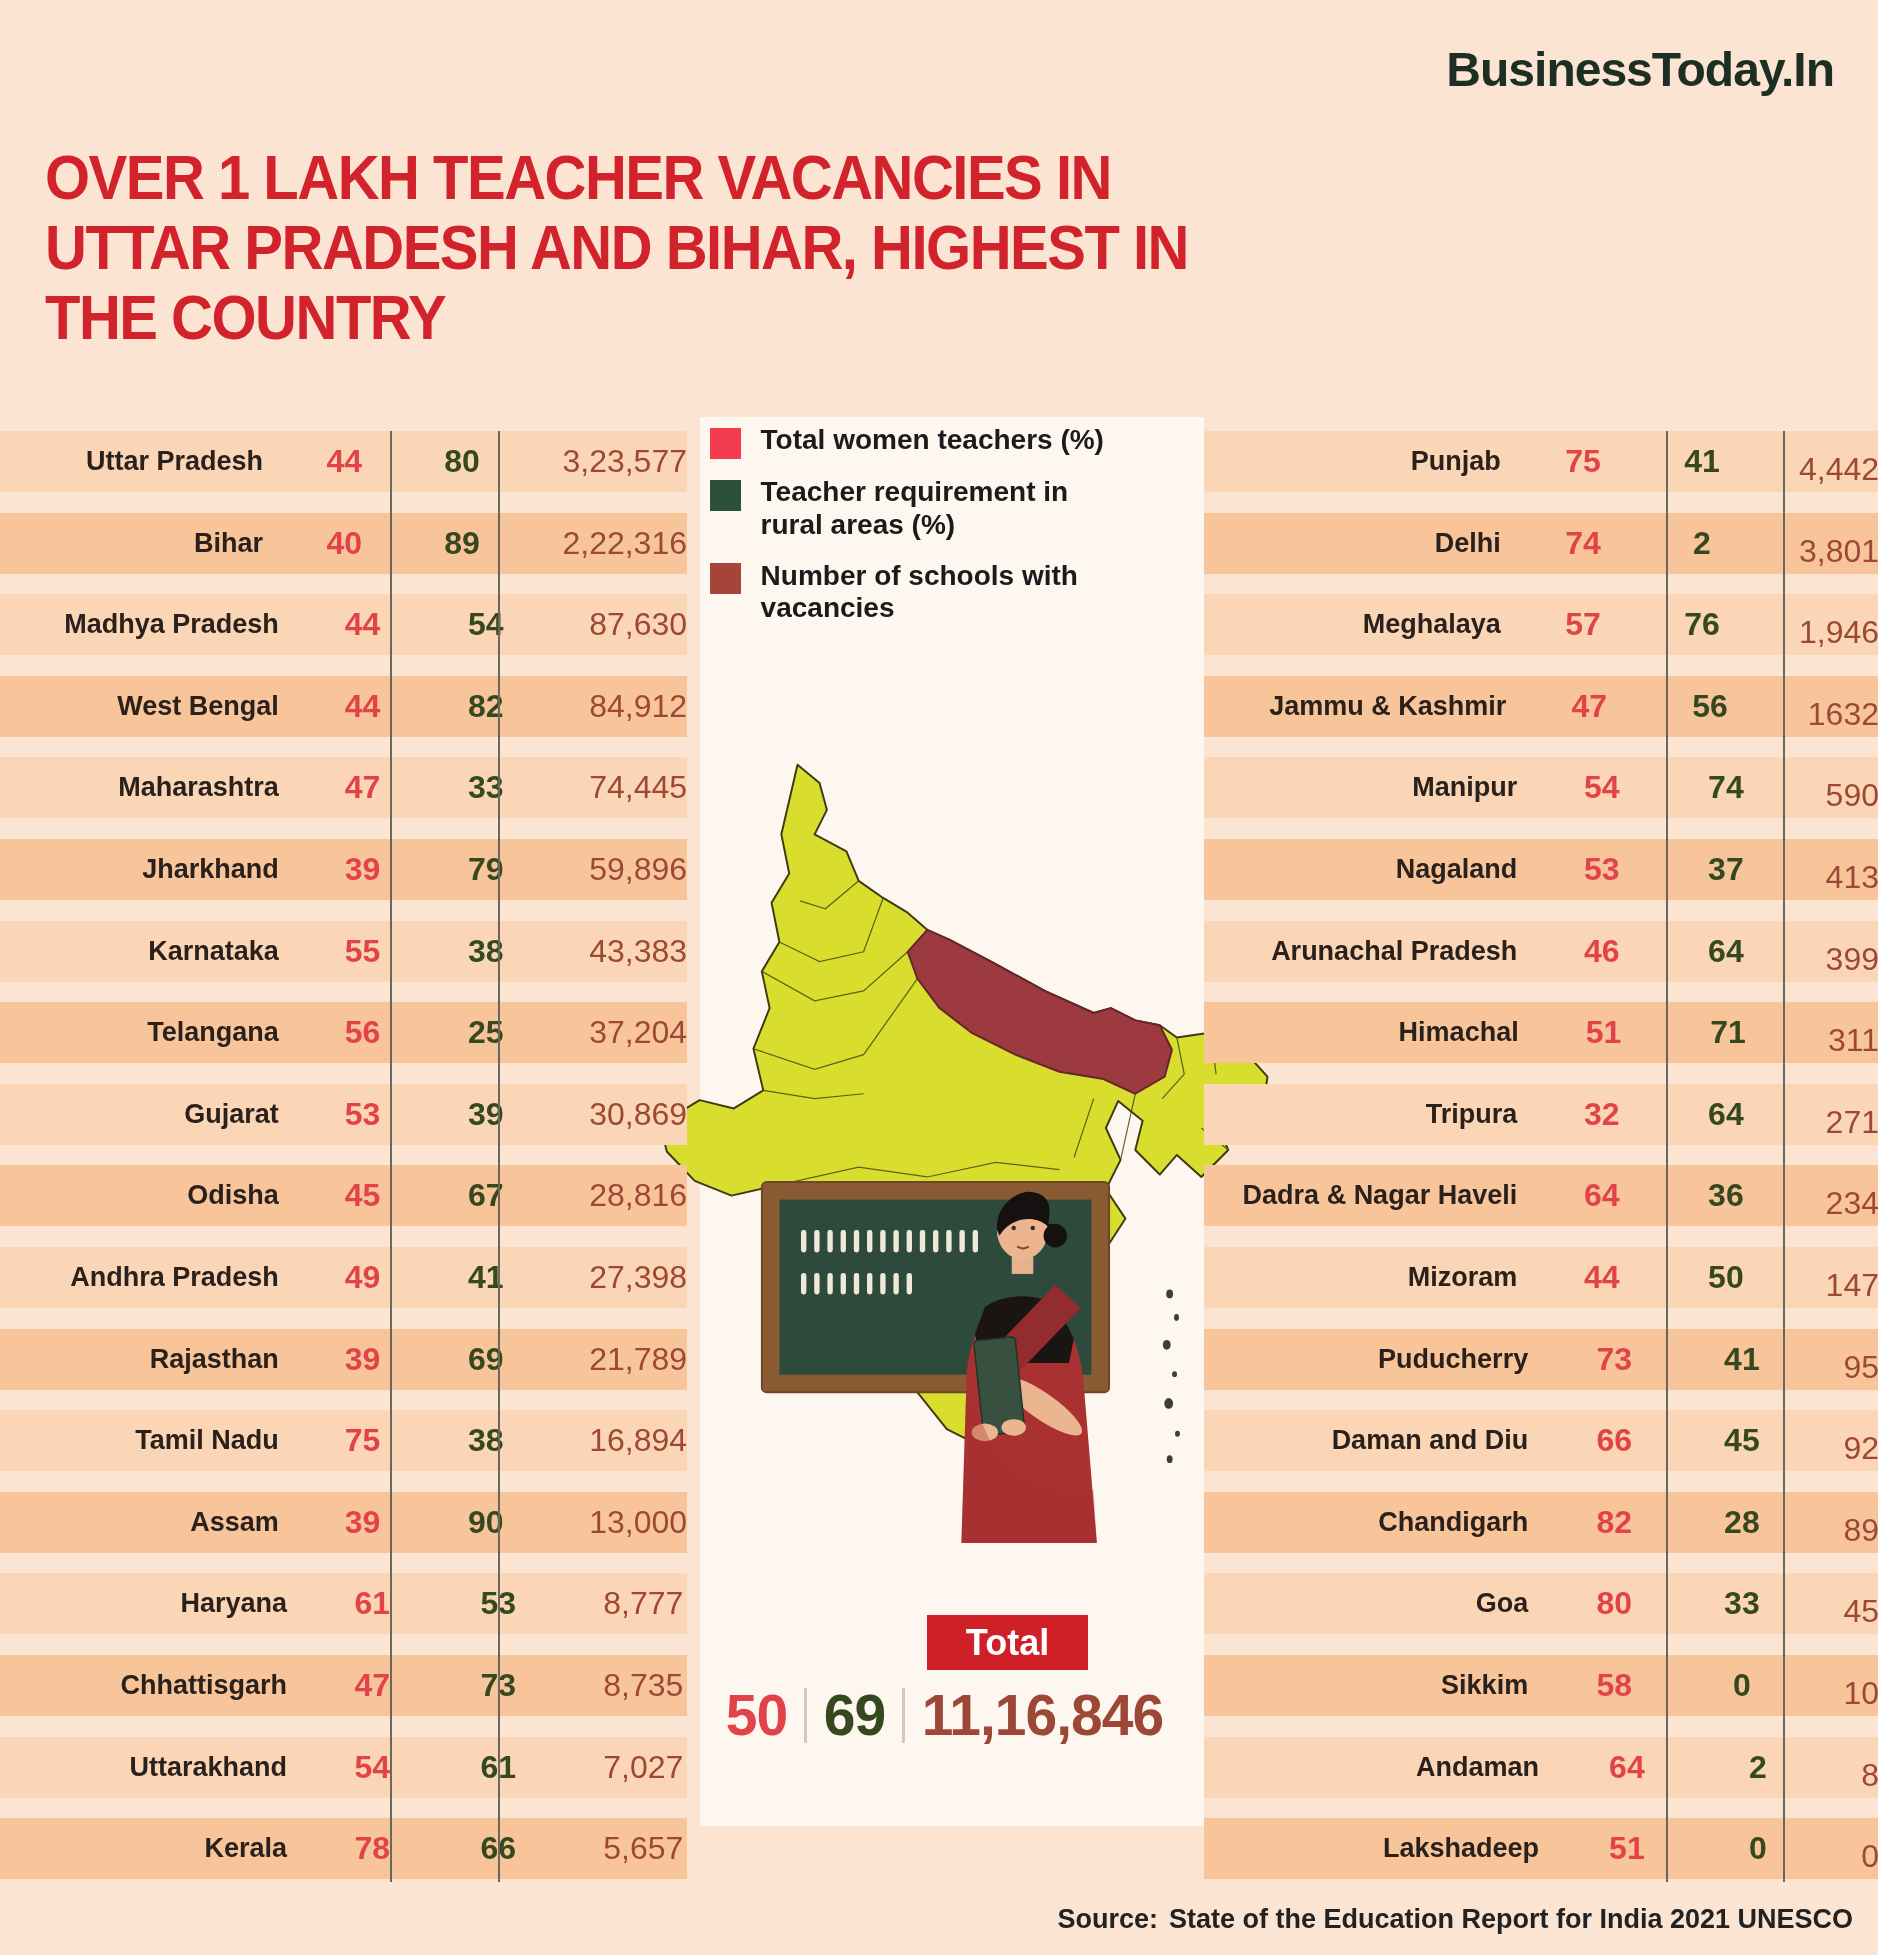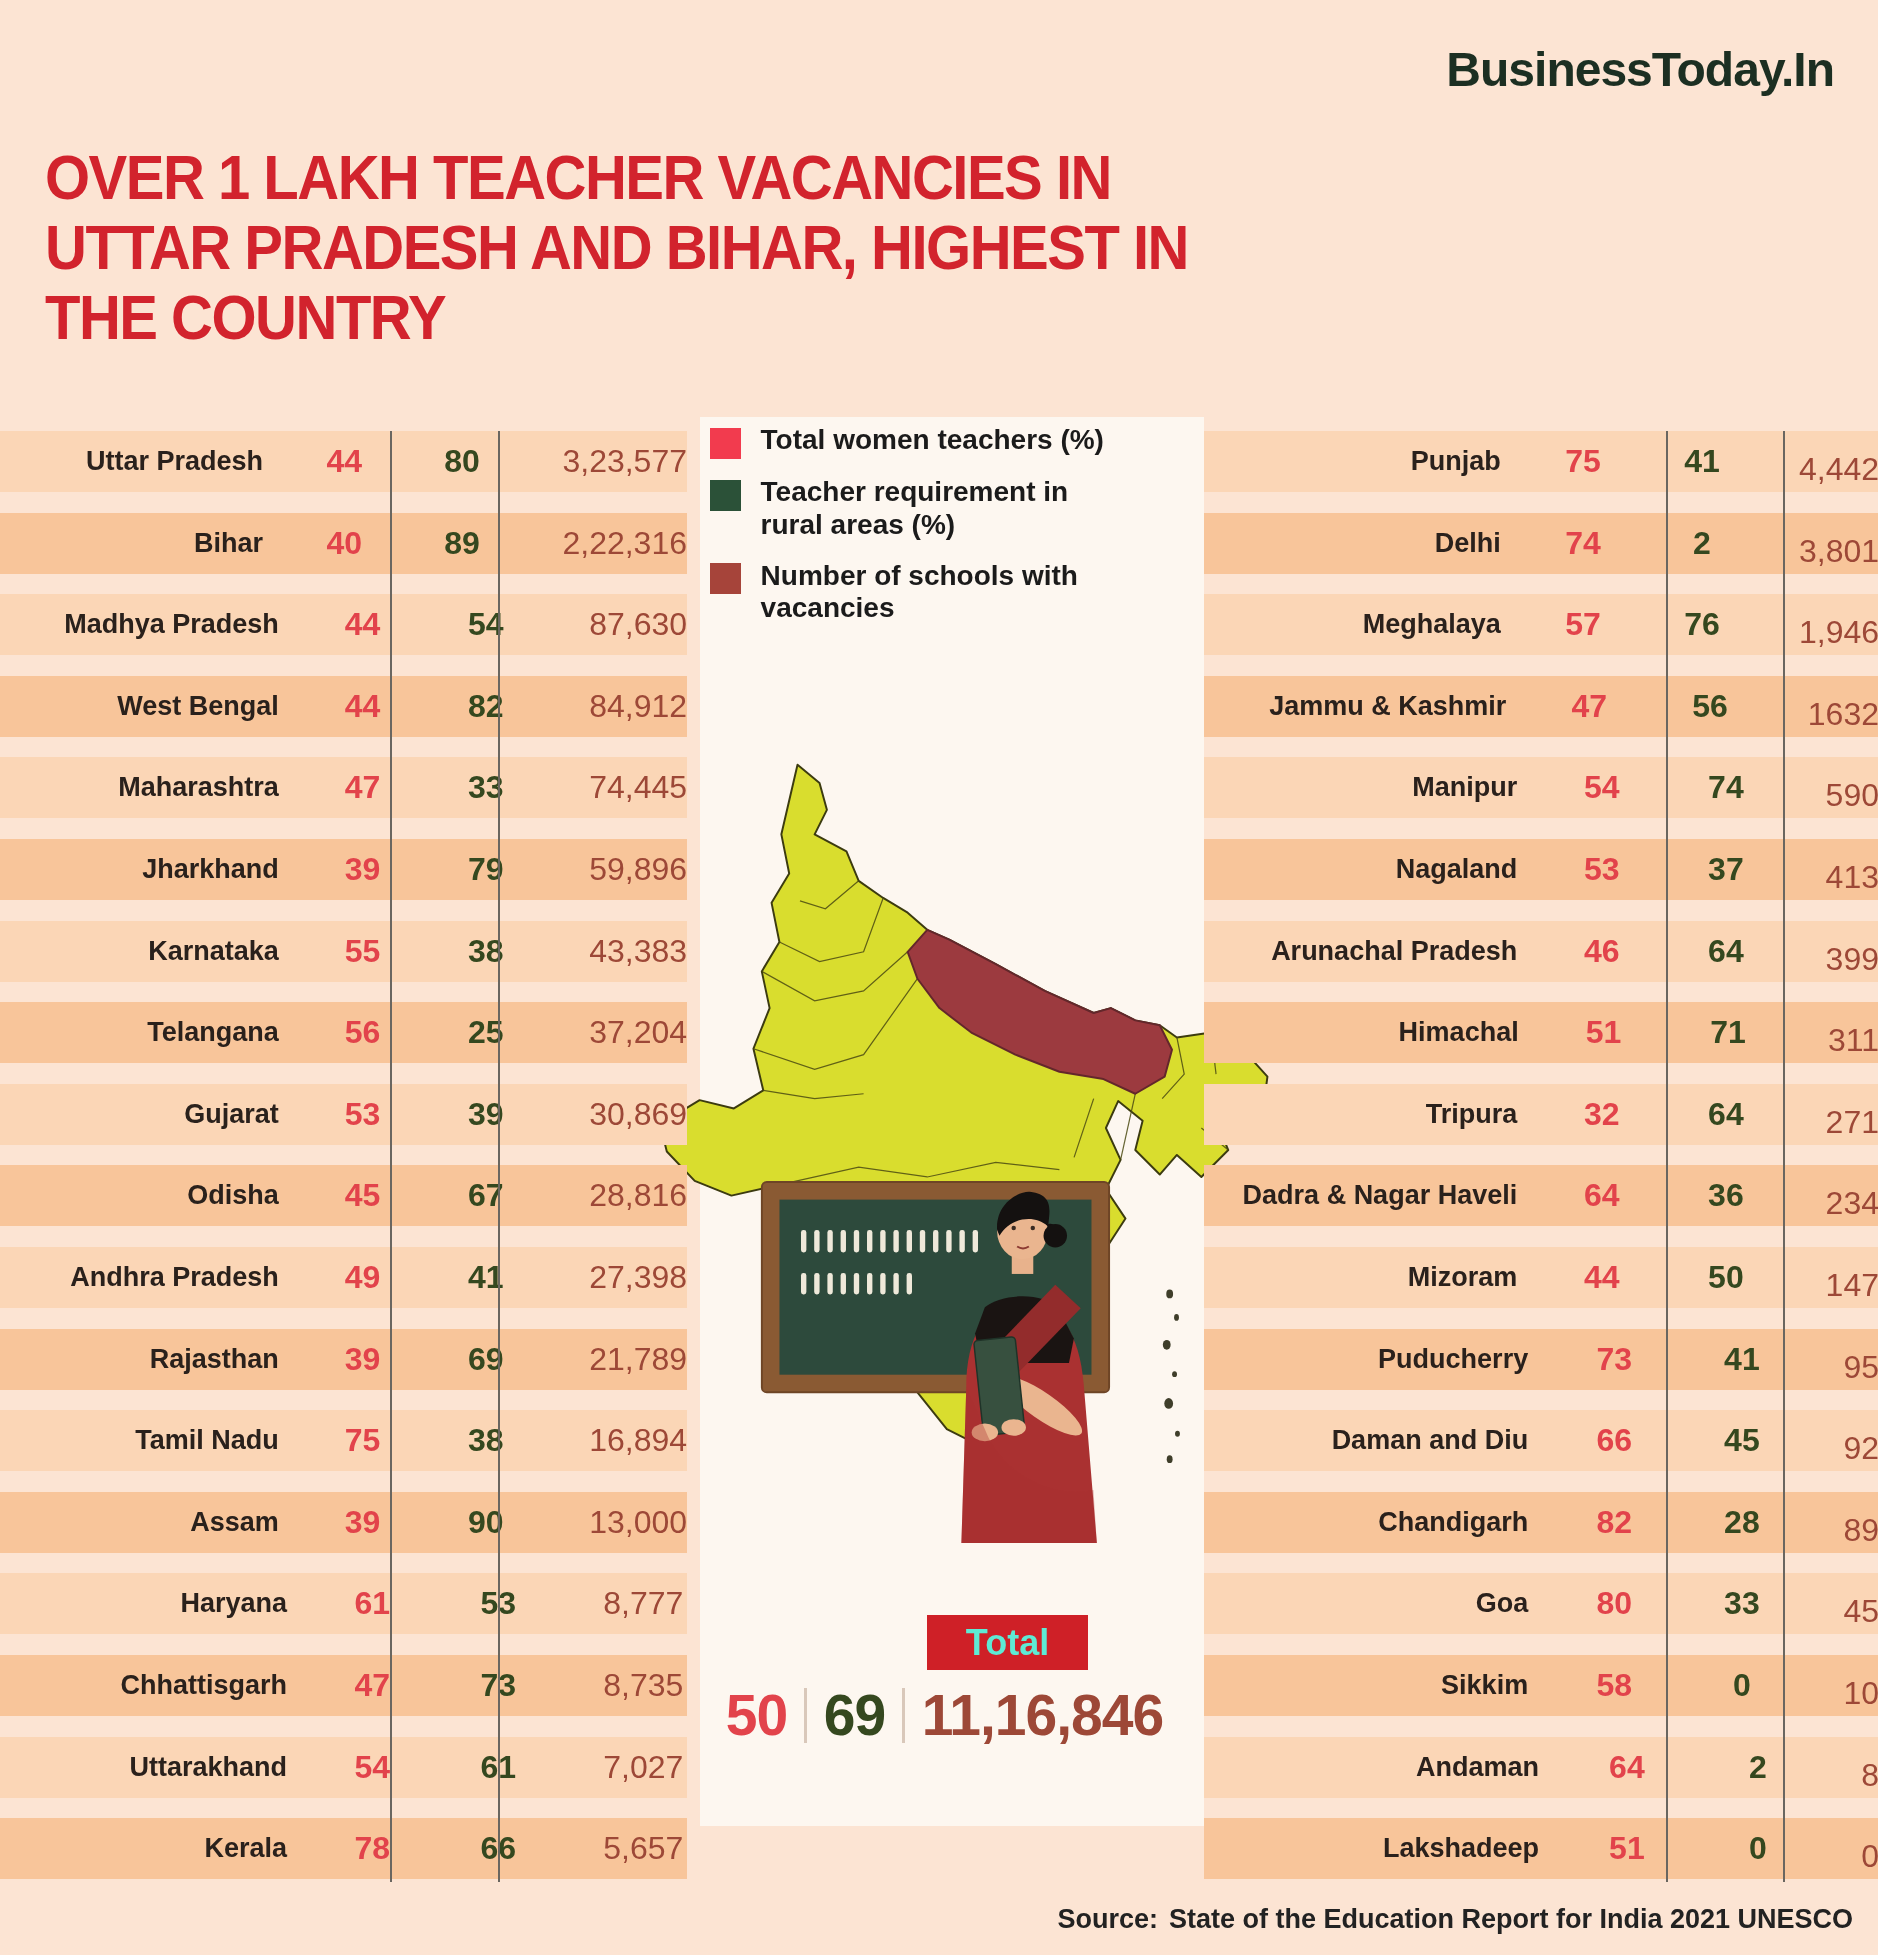--- a/index.html
+++ b/index.html
@@ -40,21 +40,21 @@
   .legend{position:absolute;left:710px;top:424px;width:484px;}
   .legend-item{display:flex;align-items:flex-start;margin-bottom:17.6px;}
   .lswatch{width:31px;height:31px;margin-right:19.6px;flex:0 0 auto;margin-top:3.9px;}
   .llabel{font-size:28px;font-weight:700;color:#1b1b1b;line-height:1.17;white-space:pre-line;}
   
   .india-map{position:absolute;left:653px;top:756px;width:617px;height:700px;}
   .board{position:absolute;left:756px;top:1177px;width:401px;height:367px;}
   .islands{position:absolute;left:1155px;top:1287px;width:44px;height:186px;}
   
   .total-box{position:absolute;left:927px;top:1615px;width:161px;height:55px;background:#cf2027;
-             color:#5eead4;font-size:36px;font-weight:700;display:flex;align-items:center;justify-content:center;}
+             color:#ffffff;font-size:36px;font-weight:700;display:flex;align-items:center;justify-content:center;}
   .total-vals{position:absolute;left:685px;top:1682px;width:519px;display:flex;align-items:center;
               justify-content:center;gap:16.6px;font-size:57px;font-weight:700;letter-spacing:-1px;}
   .tv-sep{width:3.4px;height:55px;background:#d9c8ba;}
   
   .source{position:absolute;right:26px;top:1904px;font-size:27px;font-weight:700;color:#222;white-space:nowrap;}
   .source .src-label{margin-right:10.8px;}
 </style>
 </head>
 <body style="--c-women: #e2434b; --c-rural: #35481f; --c-schools: #9d4837; --c-title: #d2232d; --band-light: #fbd6b6; --band-dark: #f8c59a;">
 

